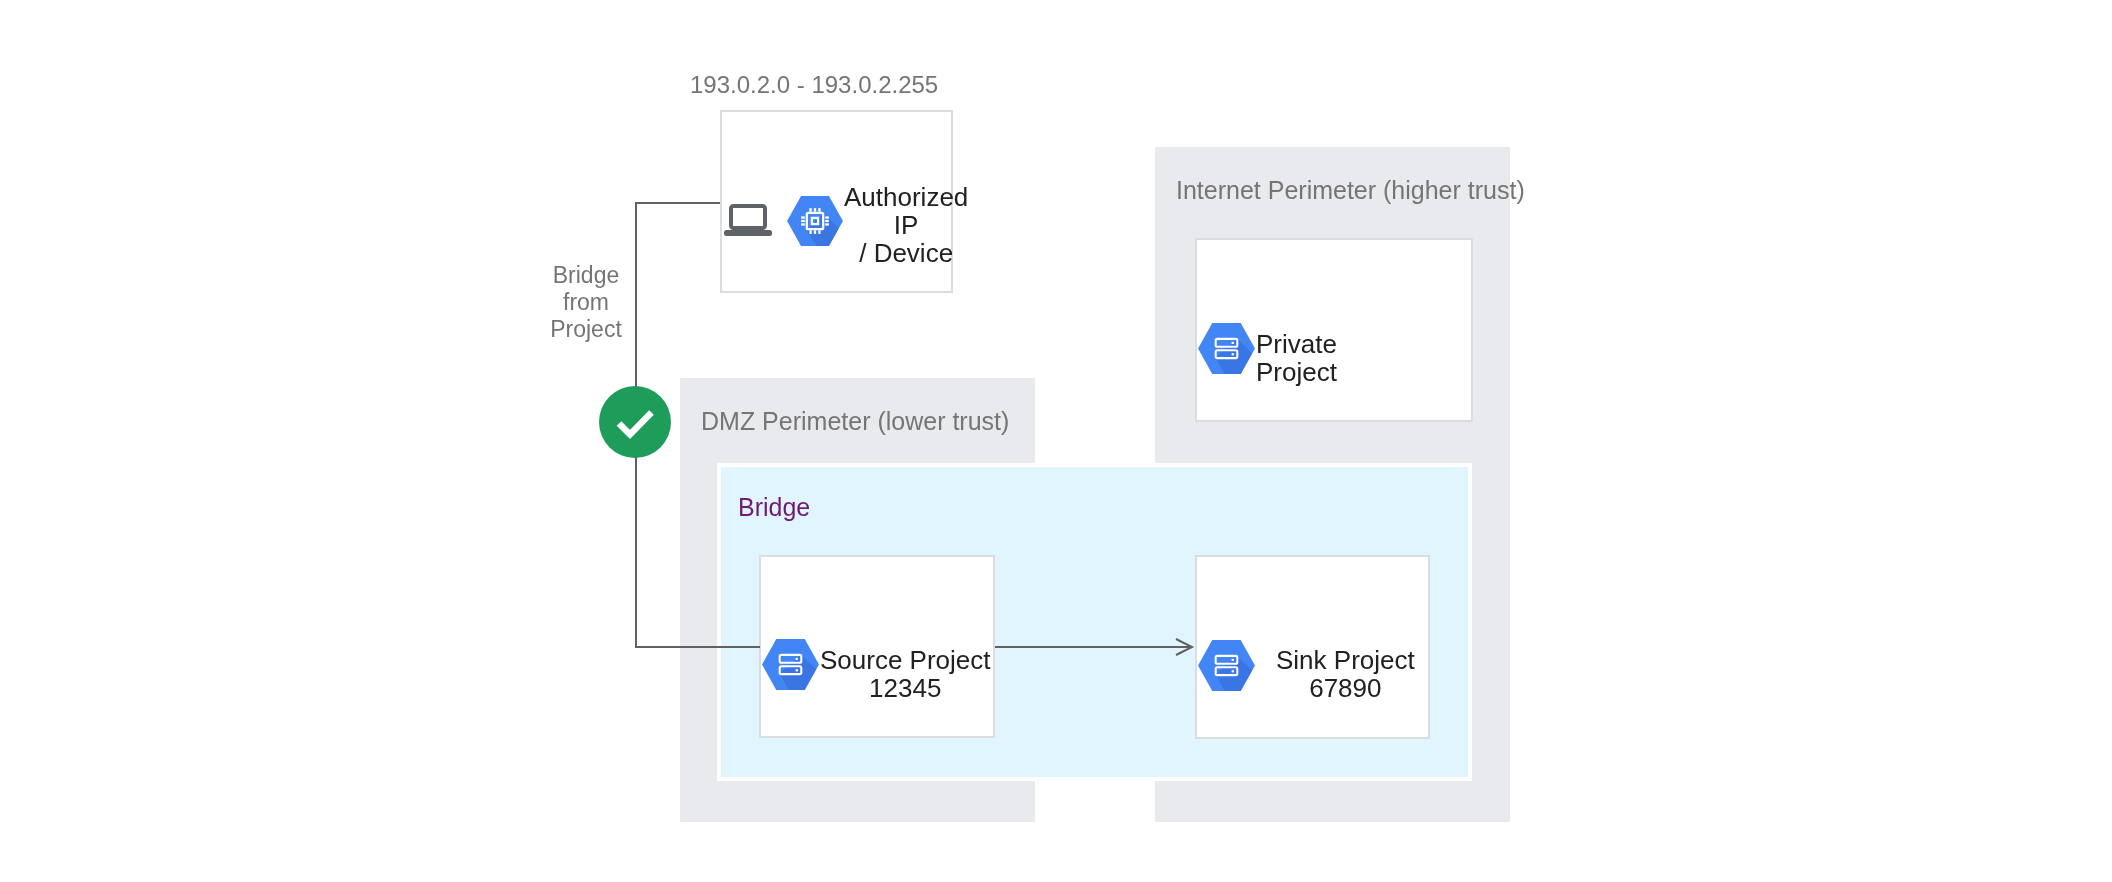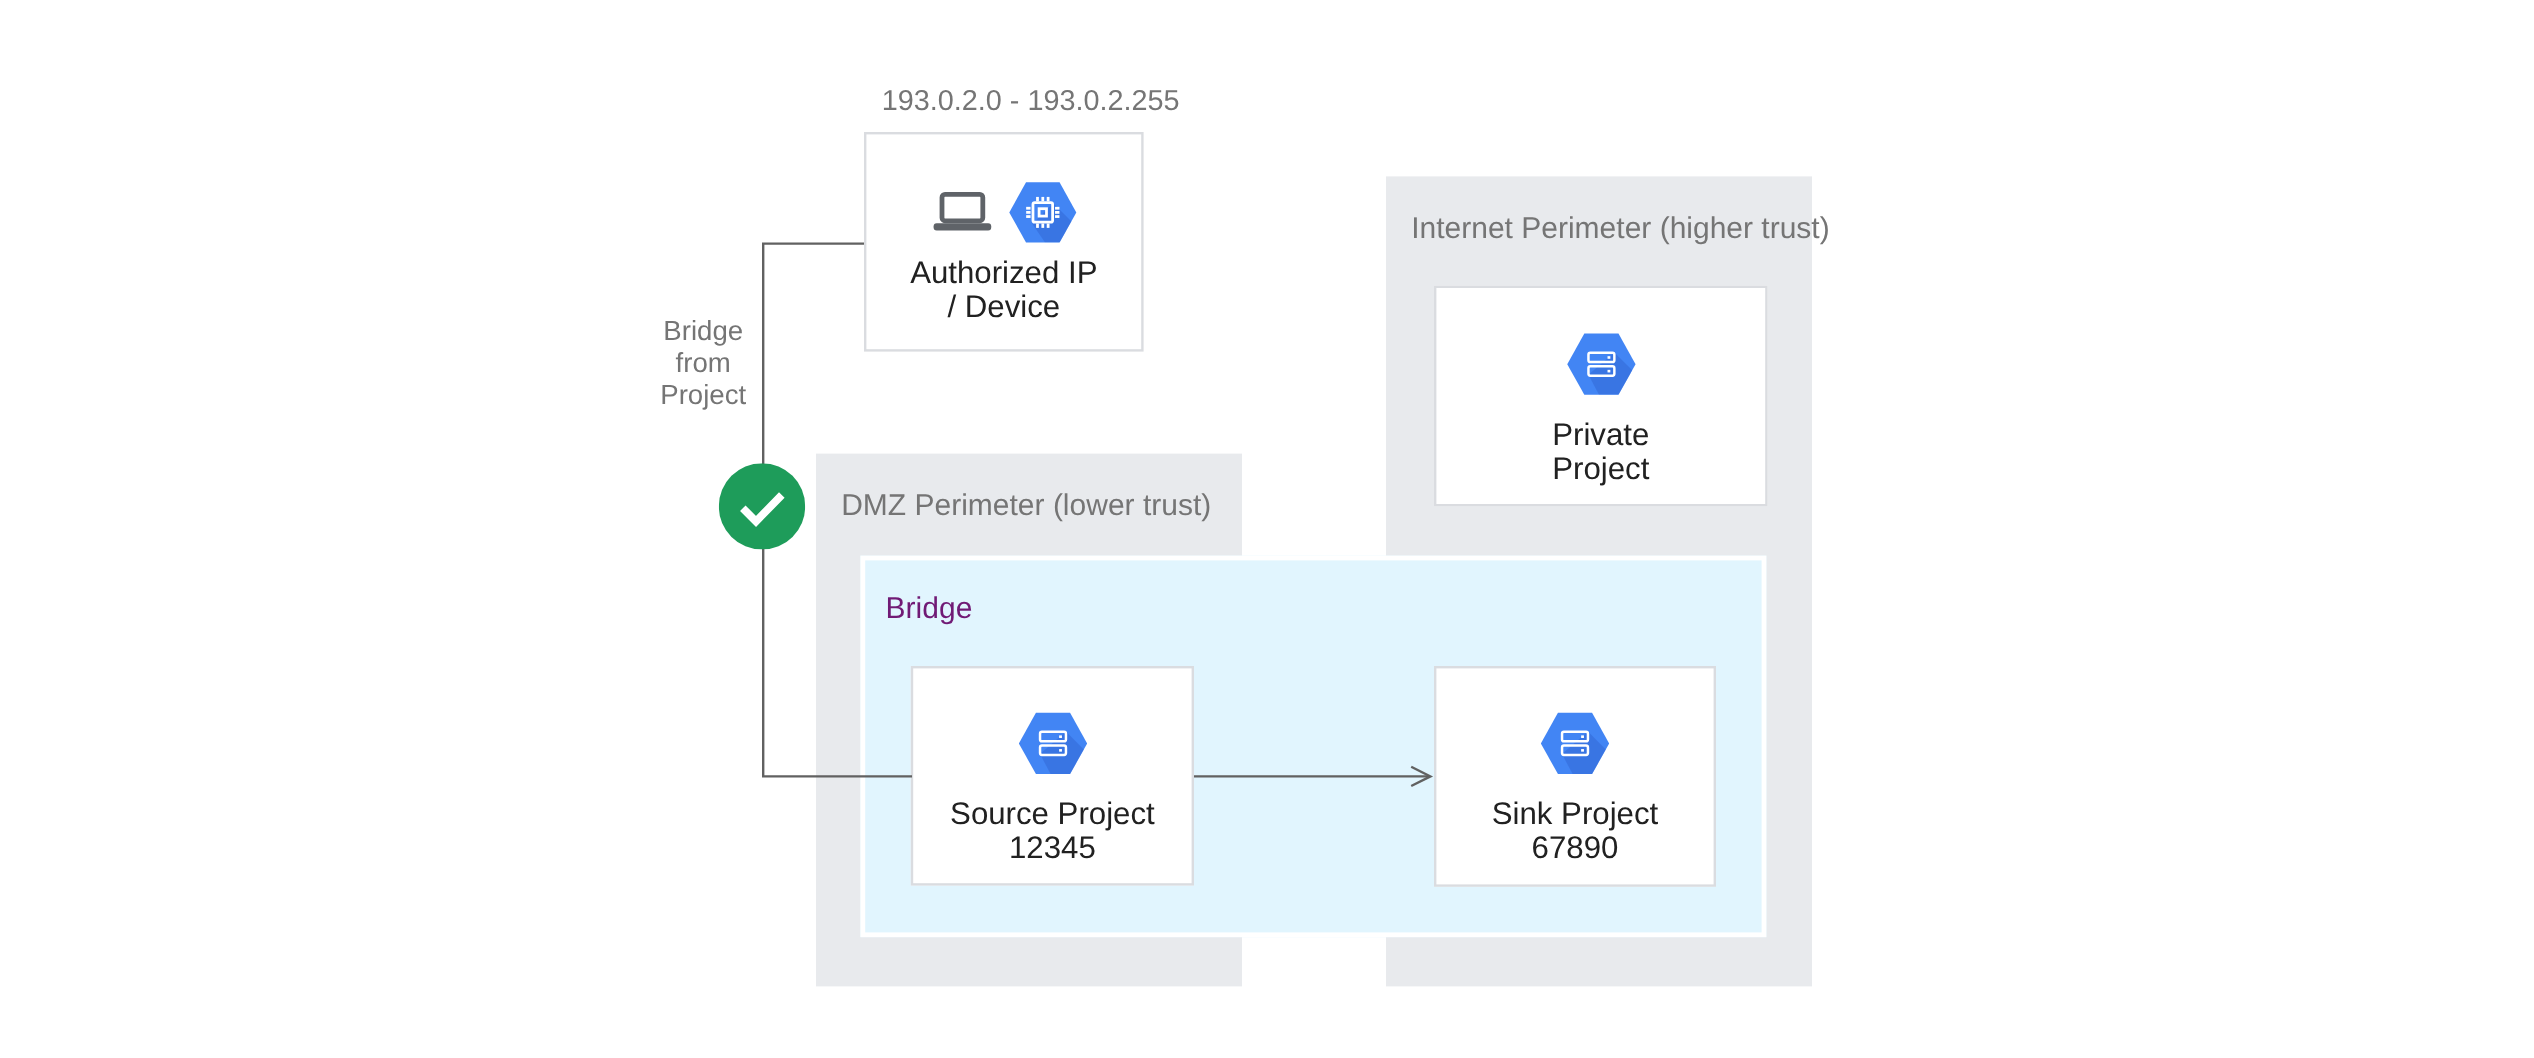--- a/index.html
+++ b/index.html
@@ -43,40 +43,40 @@
     line-height: 25px;
     color: #701a75;
   }
   .node {
     position: absolute;
     background: #ffffff;
     border: 2px solid #DADCE0;
     box-sizing: border-box;
     z-index: 3;
     display: flex;
-    flex-direction: column;
+    flex-direction: row;
     align-items: center;
   }
   .node-authorized { left: 720px; top: 110px; width: 233px; height: 183px; padding-top: 38px; }
   .node-source     { left: 759px; top: 555px; width: 236px; height: 183px; padding-top: 36px; }
-  .node-sink       { left: 1195px; top: 555px; width: 235px; height: 184px; padding-top: 36px; }
+  .node-sink       { left: 1195px; top: 555px; width: 235px; height: 184px; padding-top: 36px; gap: 20px; }
   .node-private    { left: 1195px; top: 238px; width: 278px; height: 184px; padding-top: 37px; }
   .icon-row { display: flex; align-items: center; gap: 12px; height: 54px; }
   .node-label {
     margin-top: 18px;
     font-size: 26px;
     line-height: 28px;
     color: #212121;
     text-align: center;
   }
   .node-authorized .node-label { margin-top: 9px; }
   .ip-label {
     position: absolute;
     left: 690px; top: 71px; width: 293px;
-    text-align: right;
+    text-align: left;
     font-size: 24px;
     color: #757575;
     z-index: 3;
     white-space: nowrap;
   }
   .access-label {
     position: absolute;
     left: 536px; top: 262px; width: 100px;
     text-align: center;
     font-size: 23px;

